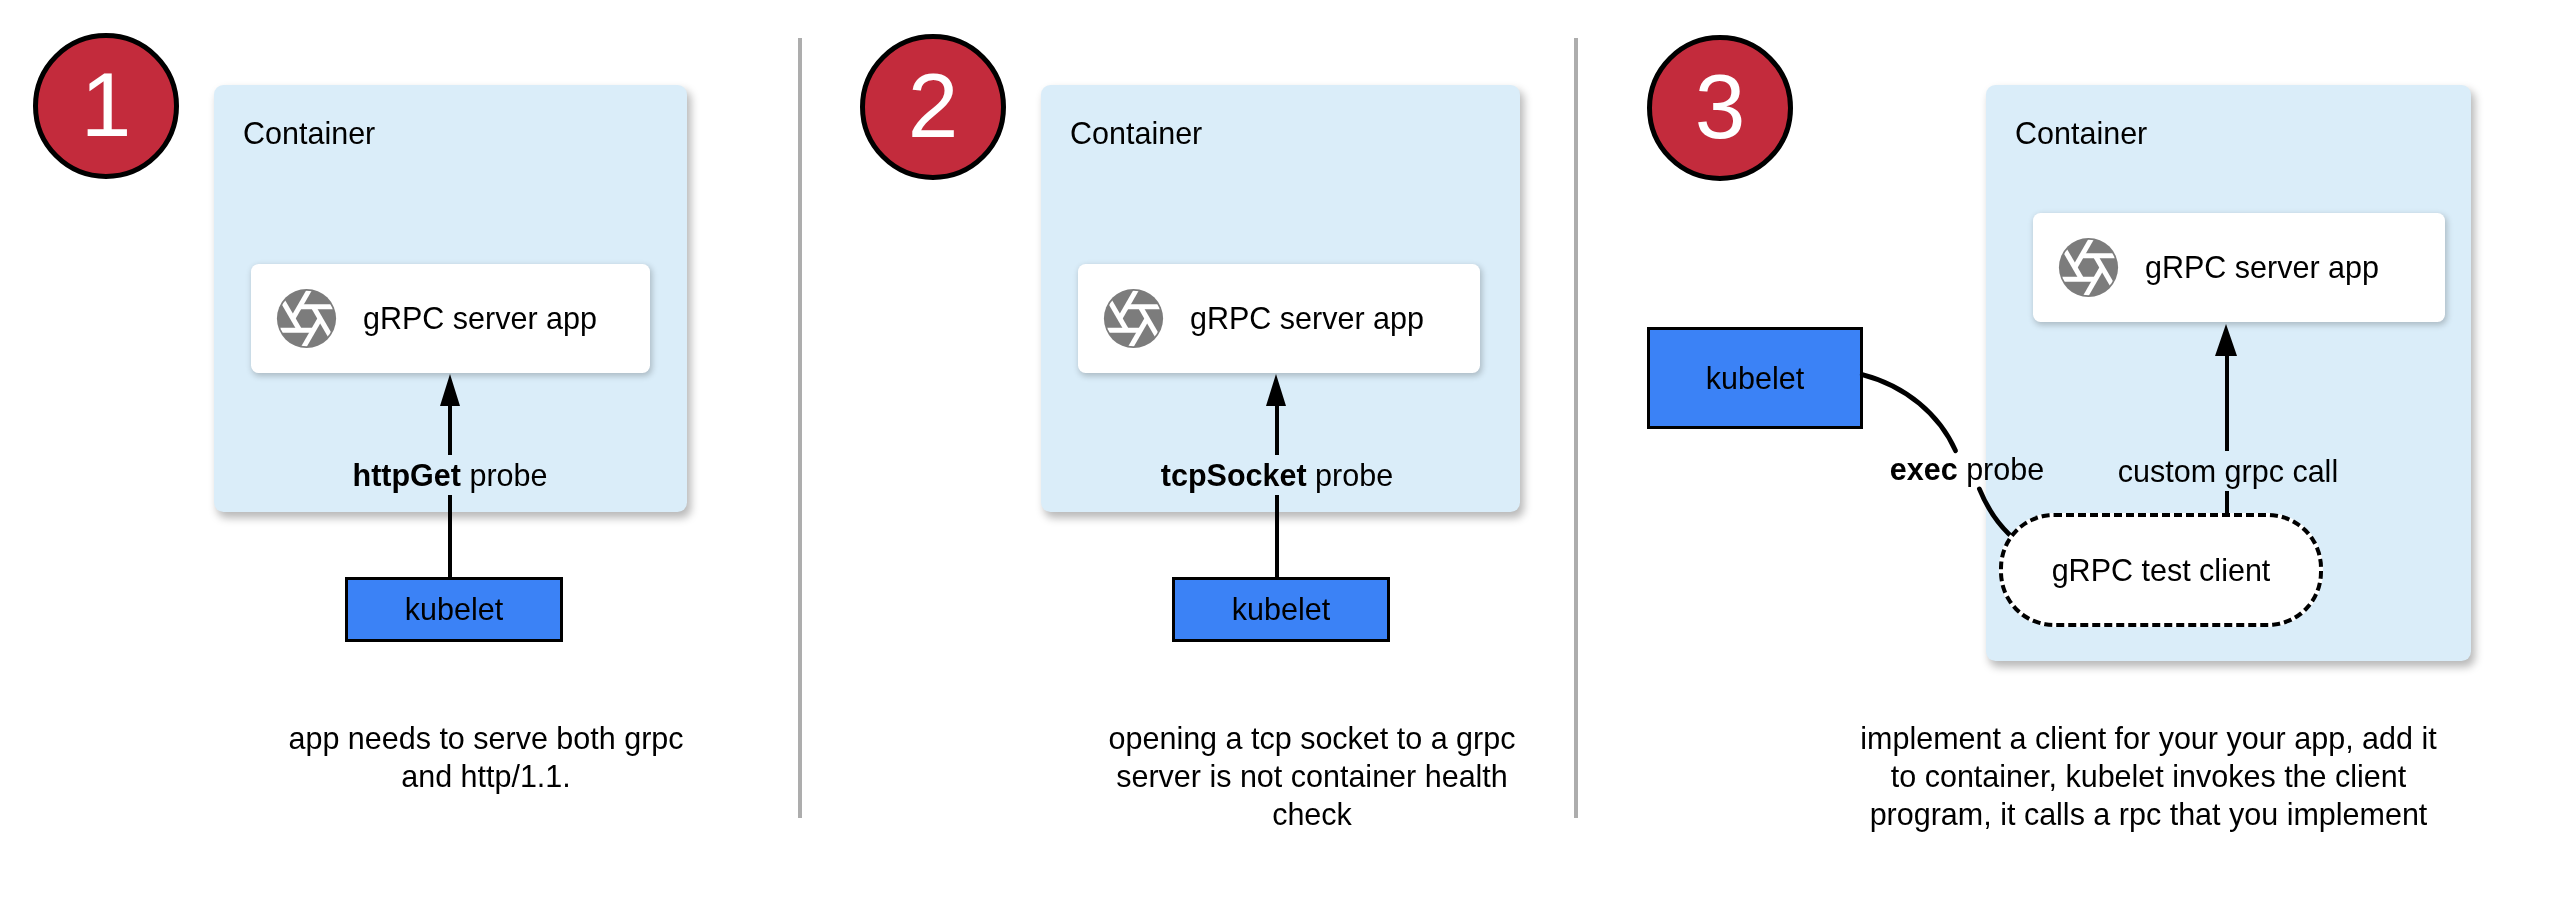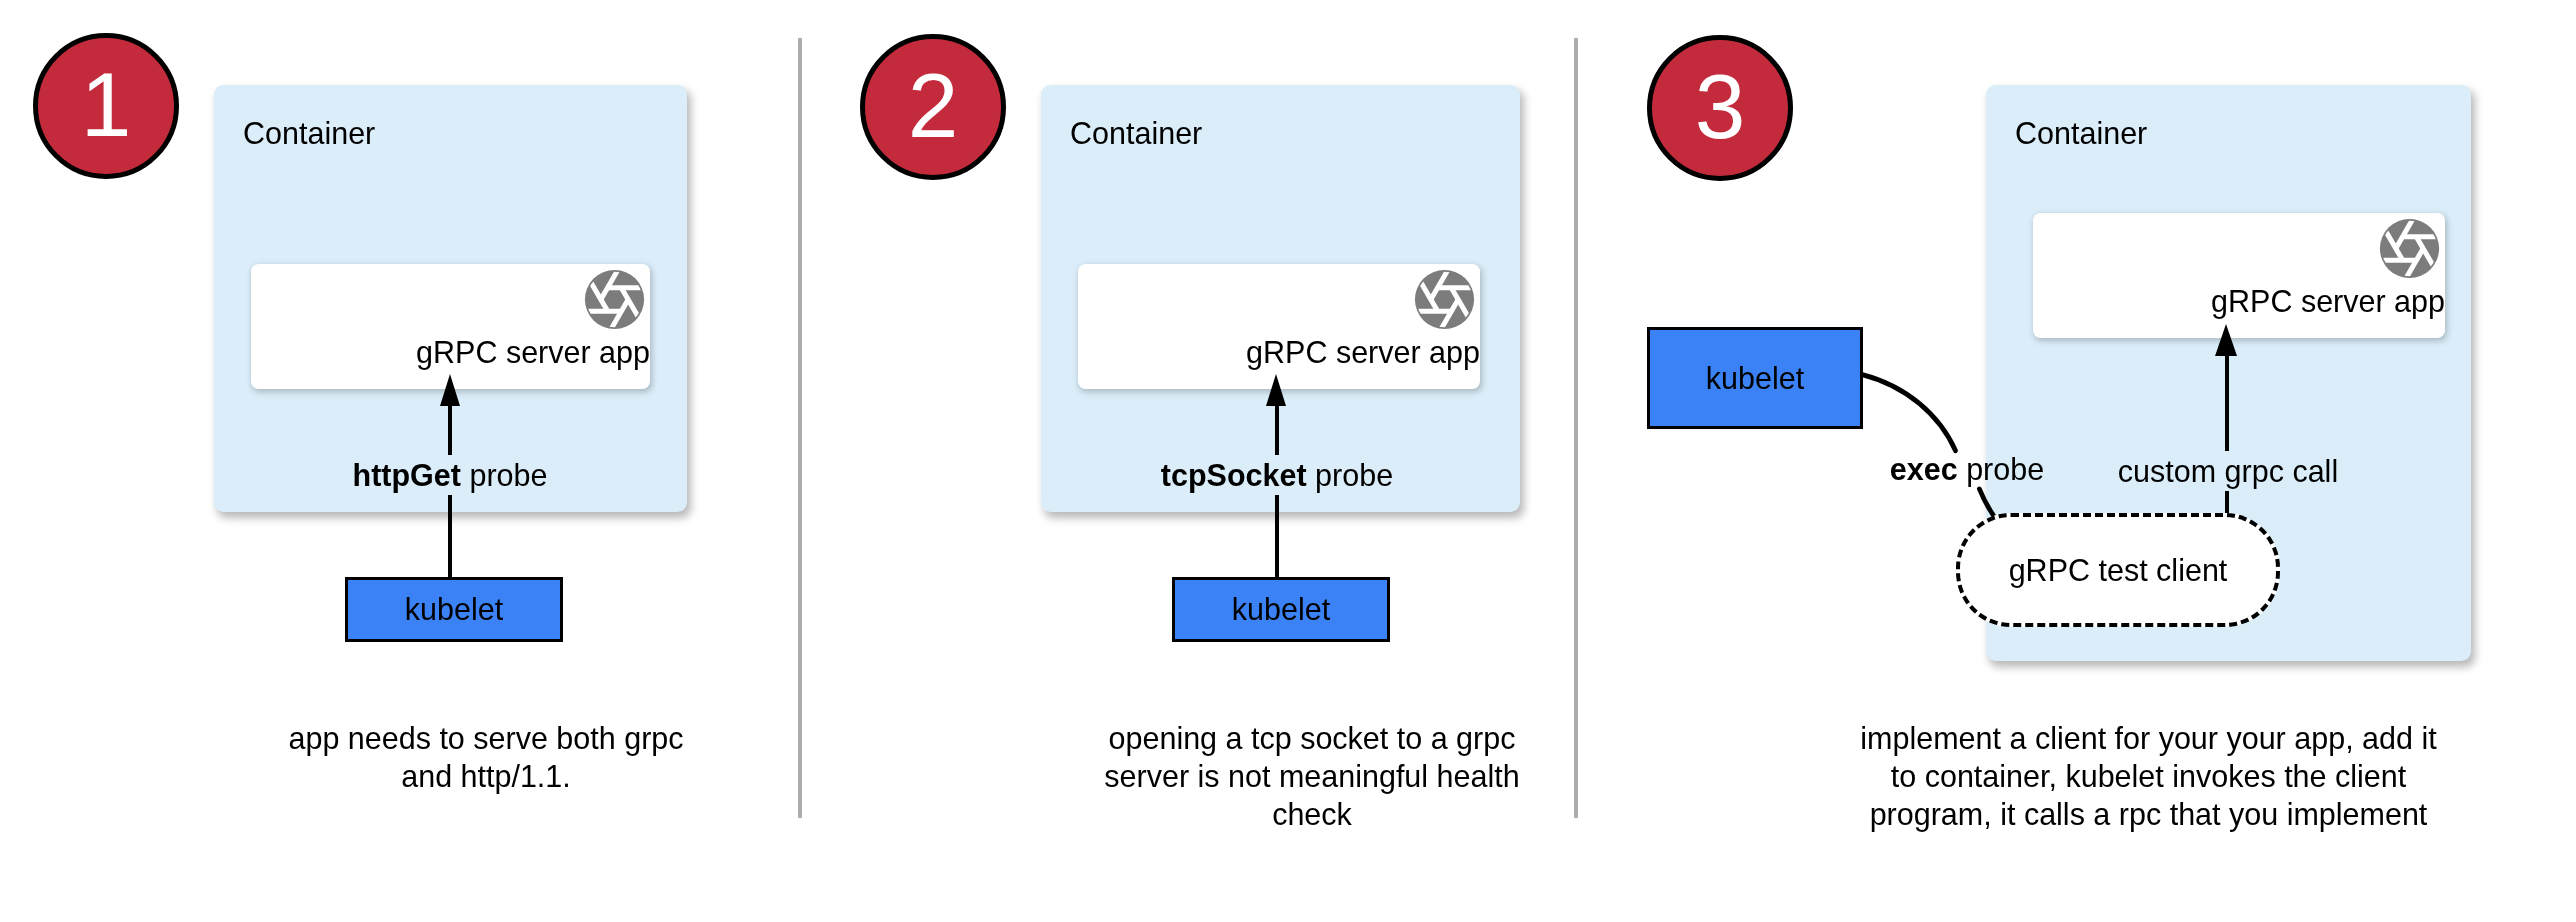--- a/index.html
+++ b/index.html
@@ -31,26 +31,25 @@
   .container-box {
     position: absolute;
     background: var(--container-blue);
     border-radius: 9.5px;
     box-shadow: 3.8px 5.7px 8.6px rgba(0,0,0,0.28);
     padding: 30.5px 0 0 29px;
   }
   .container-label { font-size: 30.5px; }
 
   .app-box {
-    position: absolute; height: 125px;
+    position: absolute; height: 109px;
     background: #fff; border-radius: 7.6px;
     box-shadow: 1.9px 2.9px 6.7px rgba(0,0,0,0.22);
-    display: flex; align-items: flex-end;
+    display: flex; align-items: center;
     padding-left: 20px;
-    flex-direction: column;
   }
   .app-box .app-label { font-size: 30.5px; margin-left: 21px; }
   .app-icon { width: 71px; height: 71px; flex: 0 0 auto; }
   .app-icon .disc { fill: var(--icon-gray); }
   .app-icon .blades { stroke: #fff; stroke-width: 1.7; }
 
   .arrowhead-up {
     position: absolute; width: 0; height: 0;
     border-left: 10.5px solid transparent;
     border-right: 10.5px solid transparent;
@@ -171,21 +170,21 @@
   <div class="probe-label" style="left:1129px; top:455px; width:296px">
     <span class="probe-bold">tcpSocket</span><span class="probe-rest"> probe</span>
   </div>
 
   <div class="kubelet-box" style="left:1172px; top:577px; width:218px; height:65px">
     <span>kubelet</span>
   </div>
 
   <div class="caption" style="left:1045px; top:719px; width:534px">
     <div>opening a tcp socket to a grpc</div>
-    <div>server is not meaningful health</div>
+    <div>server is not container health</div>
     <div>check</div>
   </div>
 </div>
 
 <div>
   <div class="step-badge" style="left:1647px; top:35px">
     <span class="step-number">3</span>
   </div>
 
   <div class="container-box" style="left:1986px; top:85px; width:485px; height:576px">
@@ -229,21 +228,21 @@
       </marker>
     </defs>
     <path class="curve-path" d="M 102 8 C 148 20, 183 50, 200 88"></path>
     <path class="curve-path" d="M 225 128 C 238 160, 260 188, 300 203" marker-end="url(#arrhead)"></path>
   </svg>
 
   <div class="probe-label on-white" style="left:1824px; top:449px; width:286px">
     <span class="probe-bold">exec</span><span class="probe-rest"> probe</span>
   </div>
 
-  <div class="test-client-box" style="left:1956px; top:513px; width:324px; height:114px">
+  <div class="test-client-box" style="left:1999px; top:513px; width:324px; height:114px">
     <span>gRPC test client</span>
   </div>
 
   <div class="caption" style="left:1824px; top:719px; width:649px">
     <div>implement a client for your your app, add it</div>
     <div>to container, kubelet invokes the client</div>
     <div>program, it calls a rpc that you implement</div>
   </div>
 </div>
 

